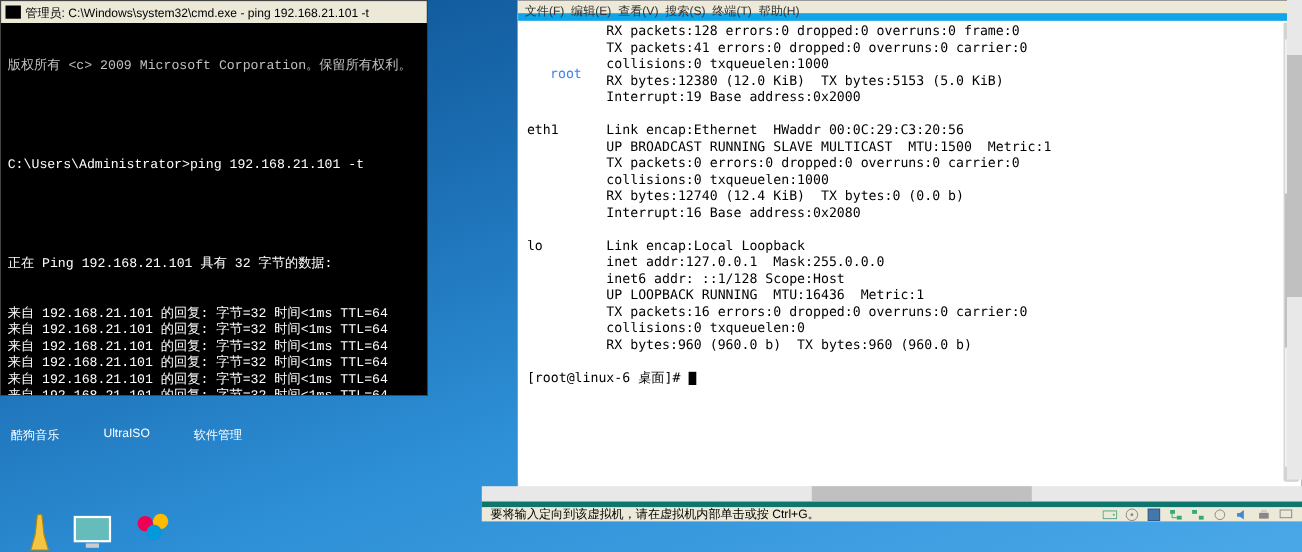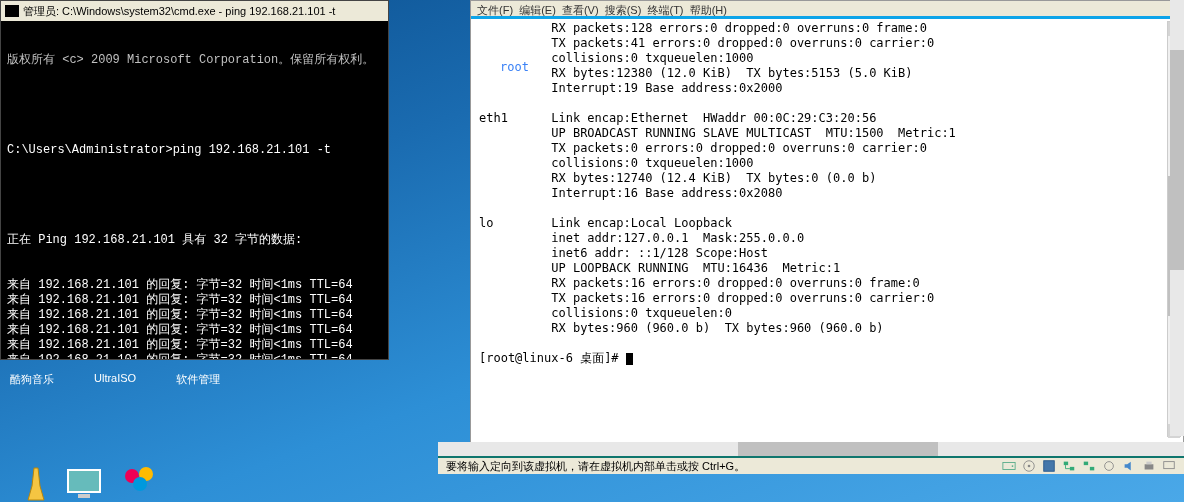--- a/index.html
+++ b/index.html
@@ -4,35 +4,35 @@
 <style>
 *{margin:0;padding:0;box-sizing:border-box}
 body{width:1184px;height:502px;overflow:hidden;font-family:"Microsoft YaHei",SimSun,sans-serif;background:linear-gradient(160deg,#0a4d8c 0%,#1a6bb0 30%,#2d8fd6 60%,#4aa8e8 100%);position:relative}
 .cmd-window{position:absolute;left:0;top:0;width:389px;height:360px;background:#000;border:1px solid #444}
 .cmd-title{height:20px;background:#ece9d8;display:flex;align-items:center;padding:0 4px;font-size:11px;color:#000}
 .cmd-title-icon{width:14px;height:12px;background:#000;margin-right:4px;display:inline-block}
 .cmd-body{background:#000;color:#c0c0c0;font-family:Liberation Mono, monospace;font-size:12px;line-height:15px;padding:2px 6px;height:338px;overflow:hidden;white-space:pre}
 .cmd-line{white-space:pre}
 .cmd-line.wh{color:#fff}
 .terminal-window{position:absolute;left:470px;top:0;width:714px;height:456px;background:#fff;border:1px solid #999}
-.term-menubar{height:18px;background:#ece9d8;font-size:11px;padding:2px 6px;border-bottom:3px solid #0ea5e9;white-space:pre;color:#333}
+.term-menubar{height:18px;background:#ece9d8;font-size:11px;padding:2px 6px;border-bottom:7px solid #0ea5e9;white-space:pre;color:#333}
 .term-body{background:#fff;color:#000;font-family:"DejaVu Sans Mono","Courier New",monospace;font-size:12px;line-height:15px;padding:2px 8px;height:415px;overflow:hidden}
 .term-line{white-space:pre}
 .term-scroll{position:absolute;right:2px;top:20px;width:14px;height:416px;background:#e8e8e8;border:1px solid #ccc}
 .term-scroll-arrow{height:14px;background:#d4d4d4;font-size:9px;text-align:center;line-height:14px;color:#555}
 .term-scroll-track{height:388px;position:relative;background:#f0f0f0}
 .term-scroll-thumb{position:absolute;top:140px;width:100%;height:140px;background:#c0c0c0}
 .vm-scroll{position:absolute;right:0;top:0;width:14px;height:436px;background:#e8e8e8}
 .vm-scroll-thumb{position:absolute;top:50px;width:100%;height:220px;background:#c0c0c0}
 .vm-hscroll{position:absolute;left:438px;bottom:46px;right:0;height:14px;background:#e8e8e8}
 .vm-hscroll-thumb{position:absolute;left:300px;width:200px;height:100%;background:#c0c0c0}
-.vm-statusbar{position:absolute;left:438px;bottom:28px;right:0;height:18px;background:#ece9d8;font-size:11px;padding:2px 8px;display:flex;justify-content:space-between;align-items:center;border-top:2px solid #0f766e}
+.vm-statusbar{position:absolute;left:438px;bottom:28px;right:0;height:18px;background:#ece9d8;font-size:11px;padding:2px 8px;display:flex;justify-content:space-between;align-items:center;border-top:5px solid #0f766e}
 .vm-status-icons{display:flex;gap:6px;align-items:center}
 .vm-status-icons svg{width:14px;height:14px}
-.desktop-icons{position:absolute;left:10px;top:372px;display:flex;gap:40px;font-size:11px;color:#fff}
+.desktop-icons{position:absolute;left:10px;top:388px;display:flex;gap:40px;font-size:11px;color:#fff}
 .desktop-icon{text-align:center}
 .taskbar-area{position:absolute;left:0;bottom:0;right:0;height:46px}
 .task-icon{position:absolute;bottom:0;width:44px;height:38px}
 .cursor{display:inline-block;width:7px;height:12px;background:#000;vertical-align:middle}
 </style>
 </head>
 <body>
 
 <div class="cmd-window">
   <div class="cmd-title">
@@ -63,21 +63,20 @@
         <div class="term-line">          UP BROADCAST RUNNING SLAVE MULTICAST  MTU:1500  Metric:1</div>
         <div class="term-line">          TX packets:0 errors:0 dropped:0 overruns:0 carrier:0</div>
         <div class="term-line">          collisions:0 txqueuelen:1000</div>
         <div class="term-line">          RX bytes:12740 (12.4 KiB)  TX bytes:0 (0.0 b)</div>
         <div class="term-line">          Interrupt:16 Base address:0x2080</div>
         <div class="term-line"> </div>
         <div class="term-line">lo        Link encap:Local Loopback</div>
         <div class="term-line">          inet addr:127.0.0.1  Mask:255.0.0.0</div>
         <div class="term-line">          inet6 addr: ::1/128 Scope:Host</div>
         <div class="term-line">          UP LOOPBACK RUNNING  MTU:16436  Metric:1</div>
-        <div class="term-line">          RX packets:16 errors:0 dropped:0 overruns:0 frame:0</div>
         <div class="term-line">          TX packets:16 errors:0 dropped:0 overruns:0 carrier:0</div>
         <div class="term-line">          collisions:0 txqueuelen:0</div>
         <div class="term-line">          RX bytes:960 (960.0 b)  TX bytes:960 (960.0 b)</div>
         <div class="term-line"> </div>
         <div class="term-line">[root@linux-6 桌面]# <span class="cursor"></span></div>
       </div>
   </div>
   <div class="term-scroll">
     <div class="term-scroll-arrow">▲</div>
     <div class="term-scroll-track">

